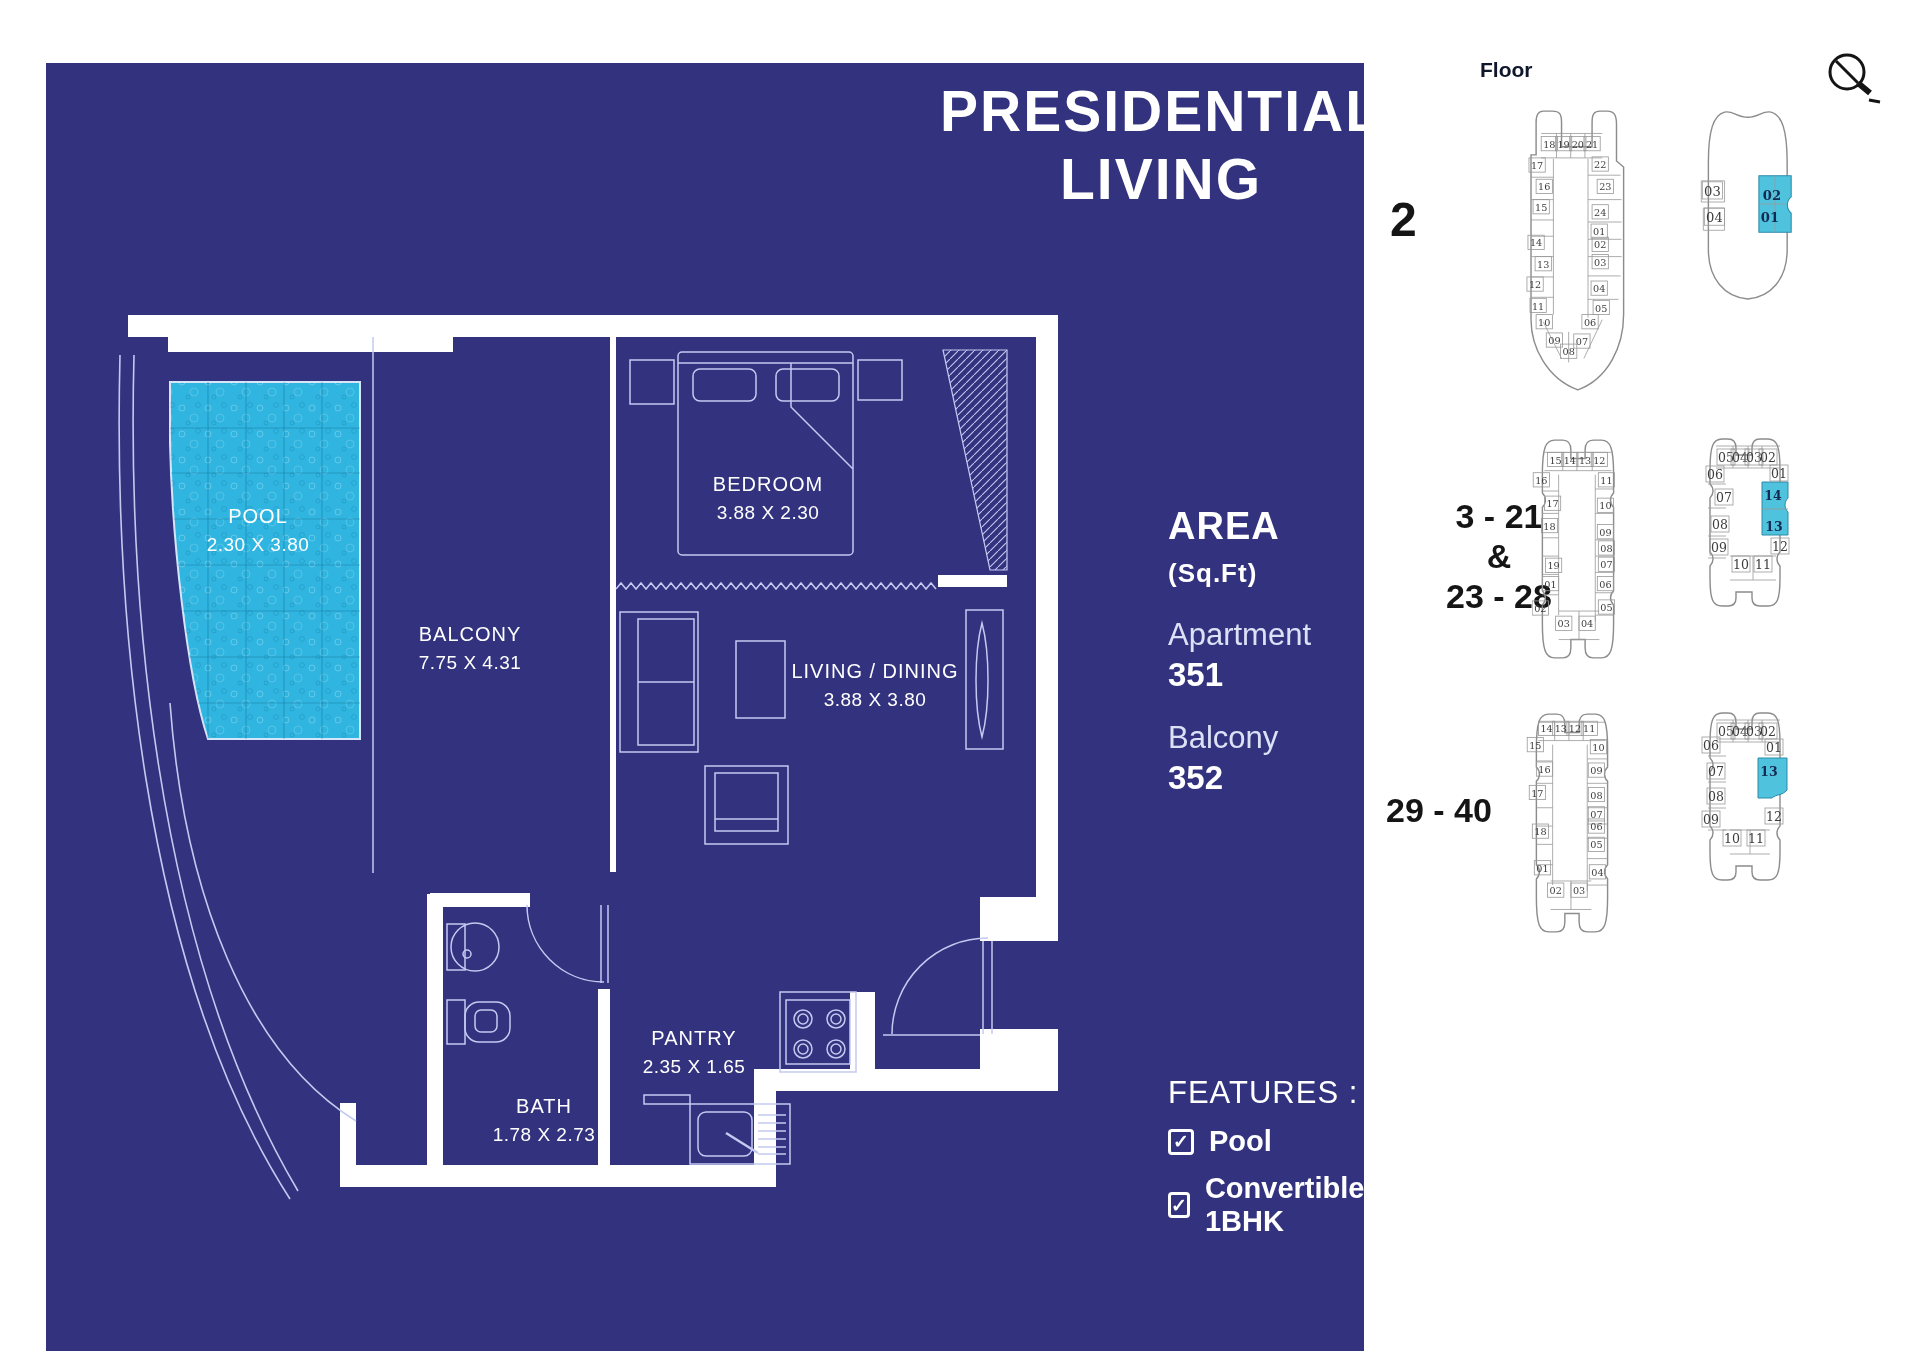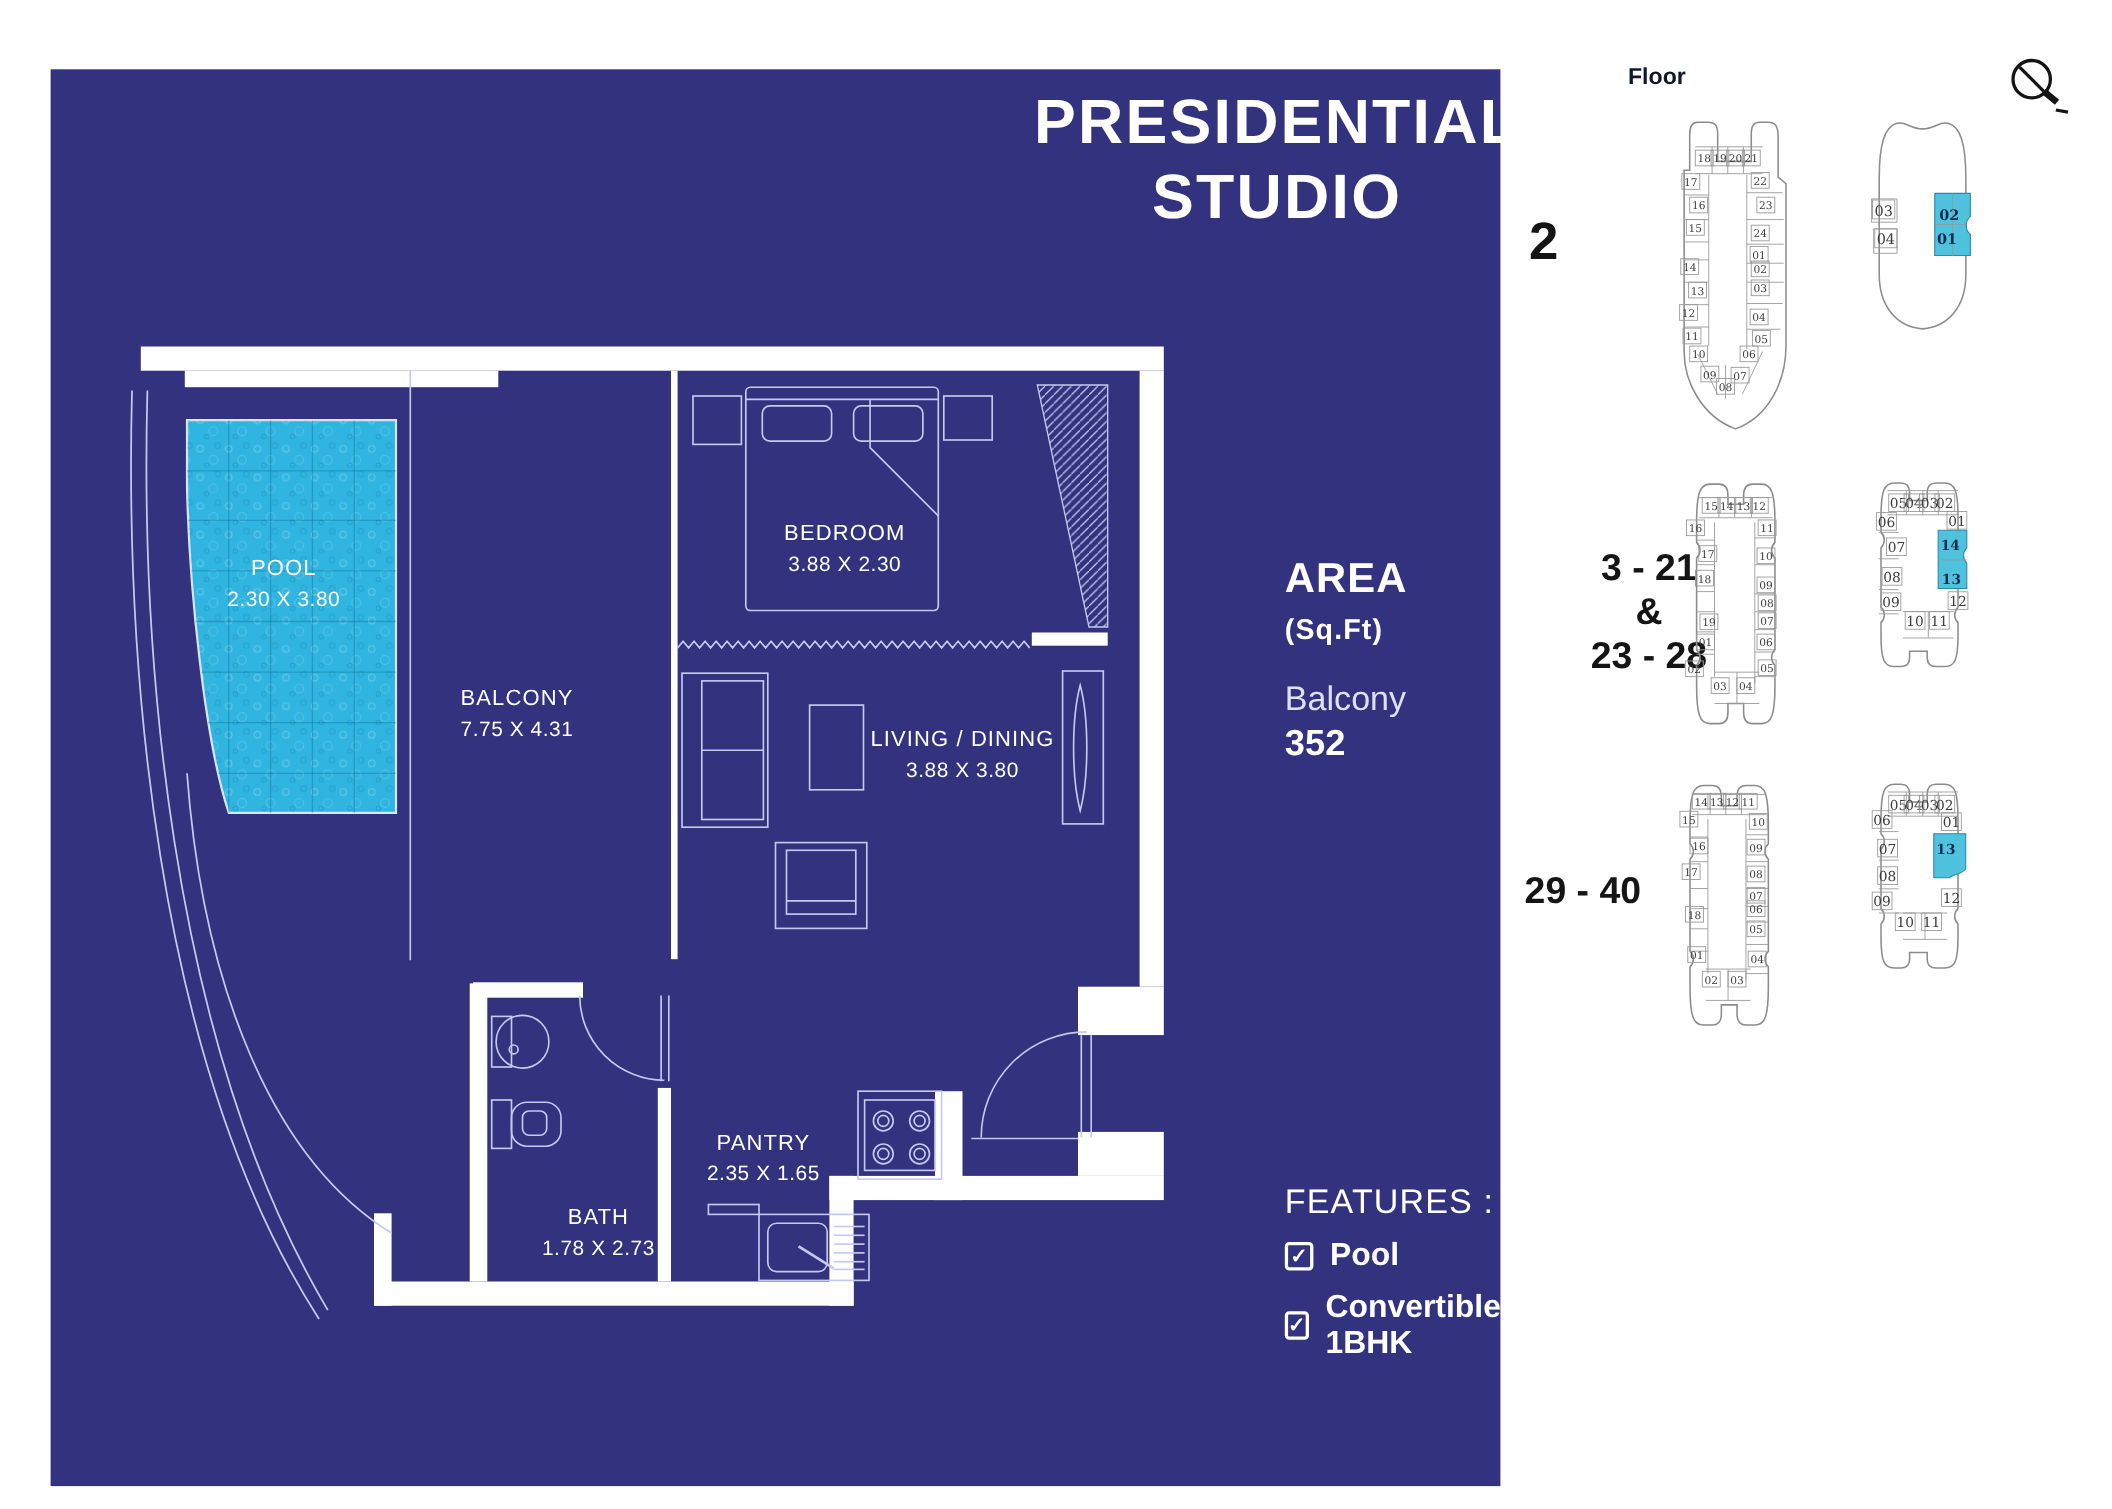--- a/index.html
+++ b/index.html
@@ -62,21 +62,21 @@
 </style>
 </head>
 <body>
 
 <div id="stage">
 
   <div class="panel" style="background: rgb(50, 50, 126);">
 
     <div class="brand-title">
       <div>PRESIDENTIAL</div>
-      <div>STUDIO</div>
+      <div>LIVING</div>
     </div>
 
     <svg class="plan-svg" width="1318" height="1288" viewBox="0 0 1318 1288">
       <defs>
         <pattern id="hatch" width="8" height="8" patternUnits="userSpaceOnUse">
           <path d="M0,8 L8,0" stroke="#c3caf1" stroke-width="1.1"></path>
         </pattern>
         <pattern id="ptex" width="26" height="26" patternUnits="userSpaceOnUse">
           <circle cx="6" cy="7" r="3" fill="none" stroke="rgba(255,255,255,0.25)" stroke-width="1"></circle>
           <circle cx="18" cy="17" r="4" fill="none" stroke="rgba(255,255,255,0.18)" stroke-width="1"></circle>
@@ -215,20 +215,24 @@
         <text class="plan-dims" x="648" y="1010">2.35 X 1.65</text>
         <text class="plan-label" x="498" y="1050">BATH</text>
         <text class="plan-dims" x="498" y="1078">1.78 X 2.73</text>
       </g>
     </svg>
 
     <div class="area-block">
       <div class="area-head">
         <span>AREA</span>
         <span class="unit">(Sq.Ft)</span>
+      </div>
+      <div class="area-row">
+        <div class="area-label">Apartment</div>
+        <div class="area-value">351</div>
       </div>
       <div class="area-row">
         <div class="area-label">Balcony</div>
         <div class="area-value">352</div>
       </div>
     </div>
 
     <div class="features">
       <div class="features-head">FEATURES :</div>
       <div class="feature-item">

